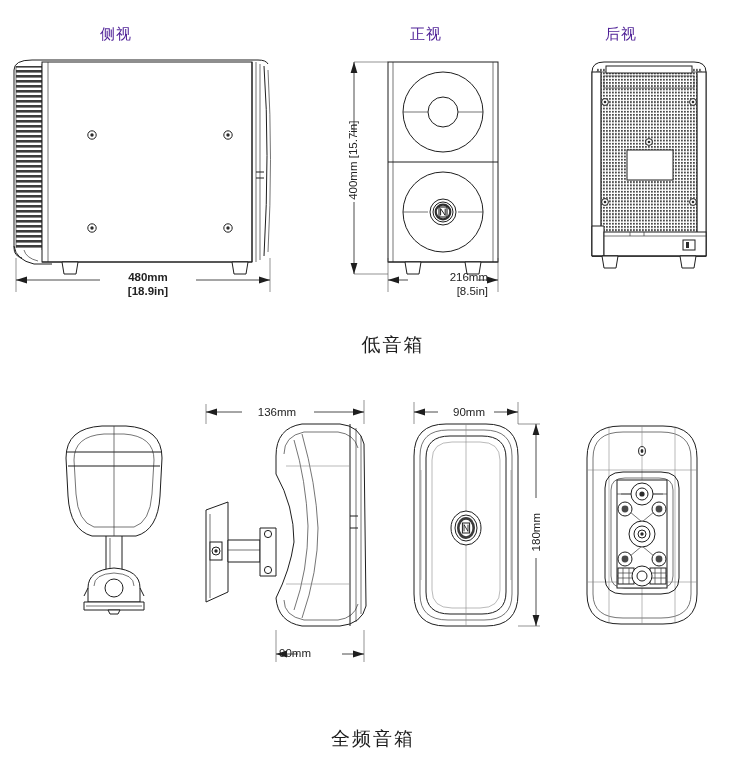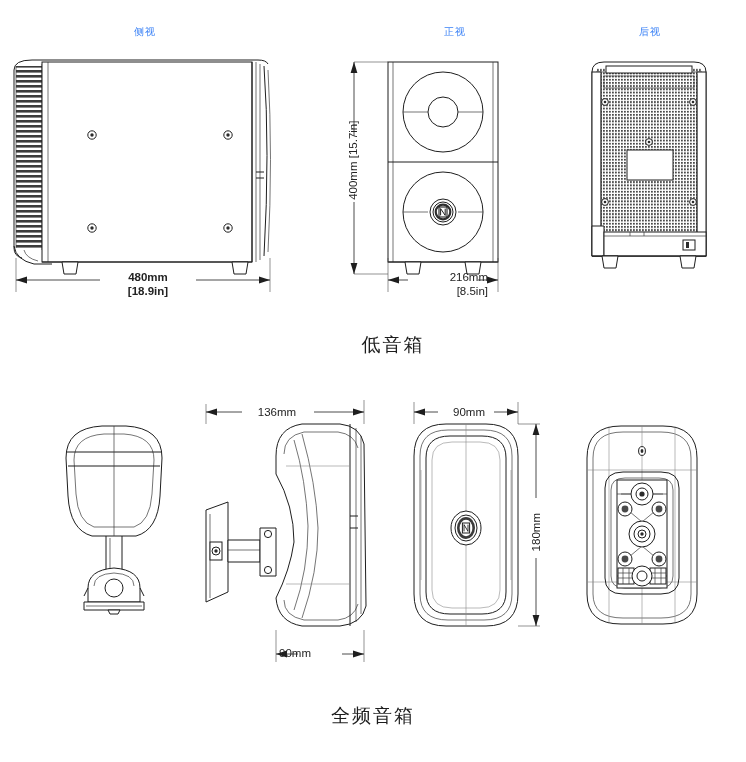--- a/index.html
+++ b/index.html
@@ -16,23 +16,22 @@
     overflow: hidden;
   }
   .sheet {
     position: absolute;
     inset: 0;
     width: 746px;
     height: 762px;
   }
   .view-title {
     position: absolute;
-    font-size: 10px;
-    color: #3b82f6;
-    text-align: center;
+    font-size: 15px;
+    color: #4c1d95;
     letter-spacing: 1px;
     white-space: nowrap;
   }
   .group-caption {
     position: absolute;
     font-size: 19px;
     color: #1d1d1d;
     text-align: center;
     width: 100%;
     left: 0;
@@ -406,15 +405,15 @@
       <circle class="fillw" cx="77" cy="166" r="10"></circle>
       <circle class="fillw" cx="77" cy="166" r="5"></circle>
     </g>
 
     <g>
       <ellipse class="fillw" cx="77" cy="41" rx="3.4" ry="4.4"></ellipse>
       <ellipse cx="77" cy="41" rx="1.4" ry="2" fill="#2b2b2b"></ellipse>
     </g>
   </svg>
 
-  <div class="group-caption" style="top:703px;">全频音箱</div>
+  <div class="group-caption" style="top:726px;">全频音箱</div>
 
 </div>
 
 </body></html>

